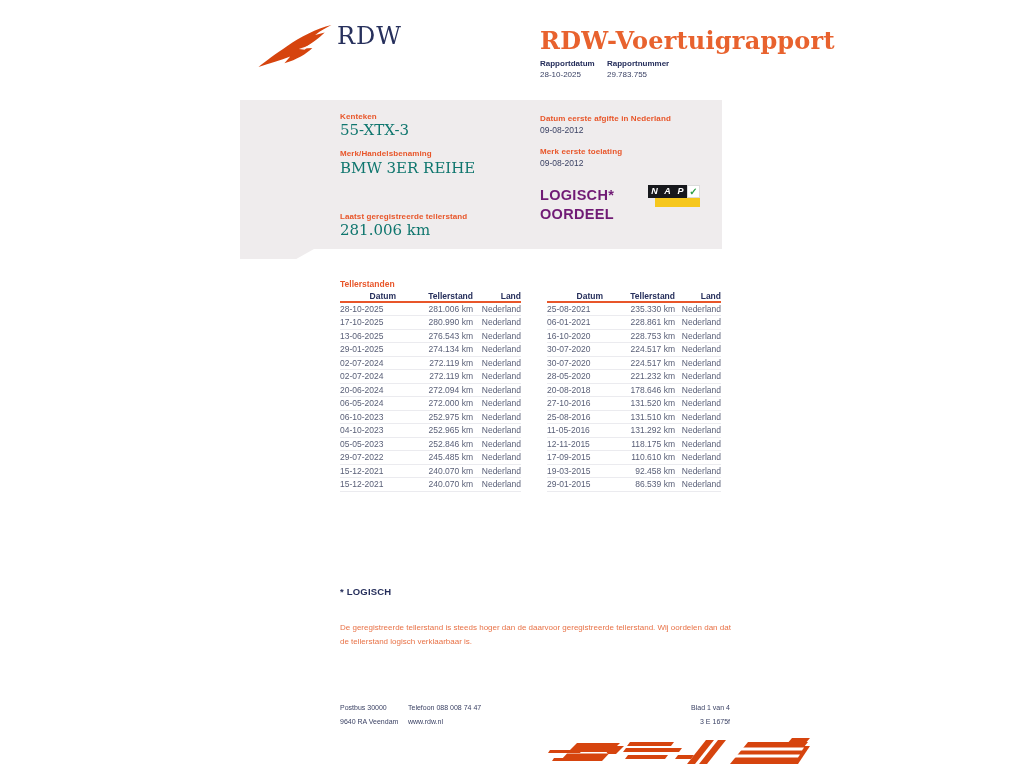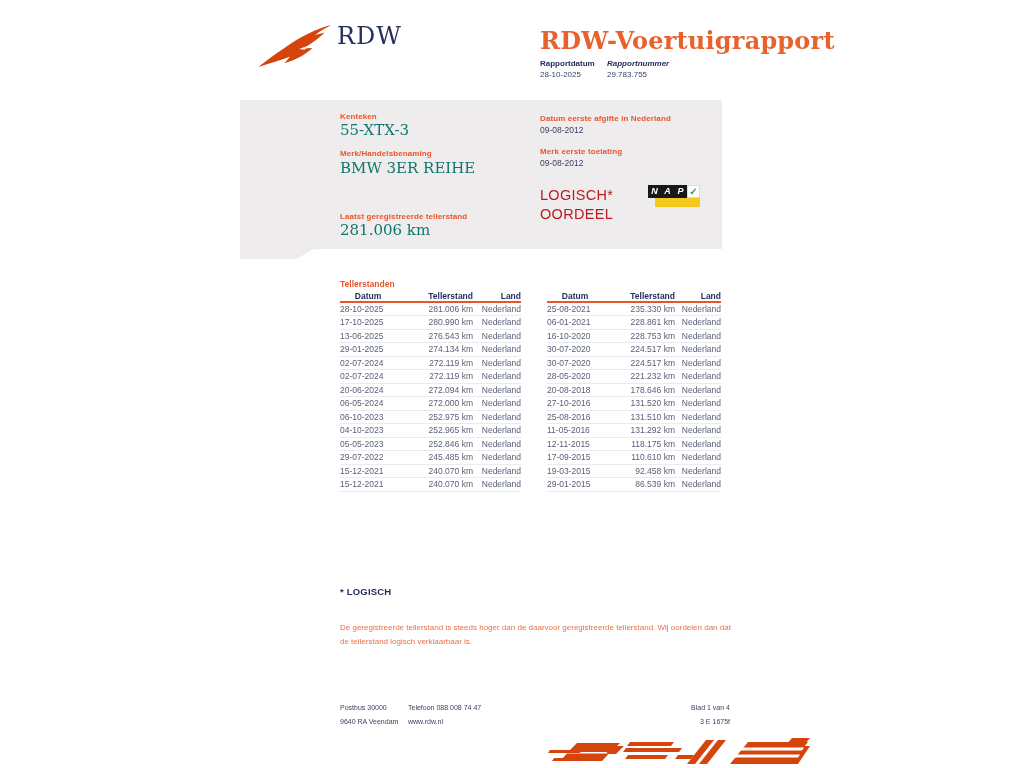--- a/index.html
+++ b/index.html
@@ -14,35 +14,35 @@
   .hdr-label { font-size:8px; font-weight:bold; color:#252e5b; }
   .hdr-value { font-size:8px; color:#3c4365; }
 
   
   .graybox { left:240px; top:100px; width:482px; height:149px; background:#efeced; }
   .graybox-tab { left:240px; top:249px; width:74px; height:10px; background:#efeced;
                  clip-path:polygon(0 0,100% 0,76% 100%,0 100%); }
   .lbl { font-size:8px; font-weight:bold; color:#e8562a; letter-spacing:.1px; }
   .big-val { font-family:"DejaVu Serif", serif; font-size:15px; color:#0f766e; }
   .sm-val { font-size:8.5px; color:#3c4365; }
-  .oordeel { font-size:14.5px; font-weight:normal; color:#b91c1c; letter-spacing:.3px; line-height:19px; }
+  .oordeel { font-size:14.5px; font-weight:bold; color:#701a75; letter-spacing:.3px; line-height:19px; }
 
   
   .nap { left:648px; top:185px; width:54px; height:24px; }
   .nap-yellow { position:absolute; left:7px; top:11px; width:45px; height:11px; background:#f6c71d; }
   .nap-sq { position:absolute; top:0; width:13px; height:13px; background:#17181c; color:#fff;
             font-size:9px; font-weight:bold; font-style:italic; text-align:center; line-height:13px; }
   .nap-check { position:absolute; top:0; left:39px; width:13px; height:13px; background:#fff;
                border:1px solid #dcdcdc; color:#2f9e47; font-size:10px; font-weight:bold;
                text-align:center; line-height:12px; }
 
   
   .section-heading { font-size:8.5px; font-weight:bold; color:#e8562a; }
   table.km { border-collapse:collapse; table-layout:fixed; }
-  table.km th { font-size:8.5px; font-weight:bold; color:#252e5b; text-align:center;
+  table.km th { font-size:8.5px; font-weight:bold; color:#252e5b; text-align:right;
                 border-bottom:2px solid #e8562a; height:12px; padding:0; }
   table.km td { font-size:8.5px; color:#5a6078; height:13.5px; padding:0;
                 border-bottom:1px solid #ebebef; white-space:nowrap; }
   table.km th.r, table.km td:nth-child(2), table.km td:nth-child(3) { text-align:right; }
 
   
   .fn-title { font-size:9.5px; font-weight:bold; color:#252e5b; letter-spacing:.2px; }
   .fn-body { font-size:8px; color:#e87247; line-height:13.5px; }
 
   
@@ -61,21 +61,21 @@
         C 14 43 25 40 35 36 L 29 43 C 42 39 52 33 58 27 L 49 27.5
         C 58 22 66 16 71 11 L 61 13.5 C 67 8.5 73 5.5 78 3 Z"></path>
       <path fill="#ffffff" d="M44 28 L 56 24 L 50 29 Z" opacity="0.9"></path>
     </svg>
   </div>
   <div class="abs wordmark">RDW</div>
 
   <div class="abs doc-title">RDW-Voertuigrapport</div>
 
   <div class="abs hdr-label" style="left:540px; top:59px;">Rapportdatum</div>
-  <div class="abs hdr-label" style="left:607px; top:59px;font-style:italic;">Rapportnummer</div>
+  <div class="abs hdr-label" style="left:607px; top:59px;">Rapportnummer</div>
   <div class="abs hdr-value" style="left:540px; top:70px;">28-10-2025</div>
   <div class="abs hdr-value" style="left:607px; top:70px;">29.783.755</div>
 
   <div class="abs graybox"></div>
   <div class="abs graybox-tab"></div>
 
   <div class="abs lbl" style="left:340px; top:112px;">Kenteken</div>
   <div class="abs big-val" style="left:340px; top:121px;">55-XTX-3</div>
 
   <div class="abs lbl" style="left:340px; top:149px;">Merk/Handelsbenaming</div>

